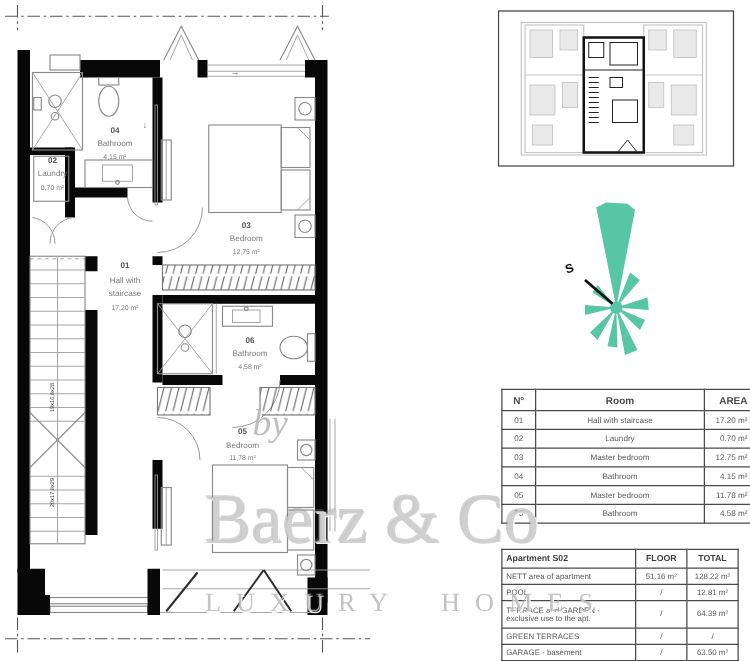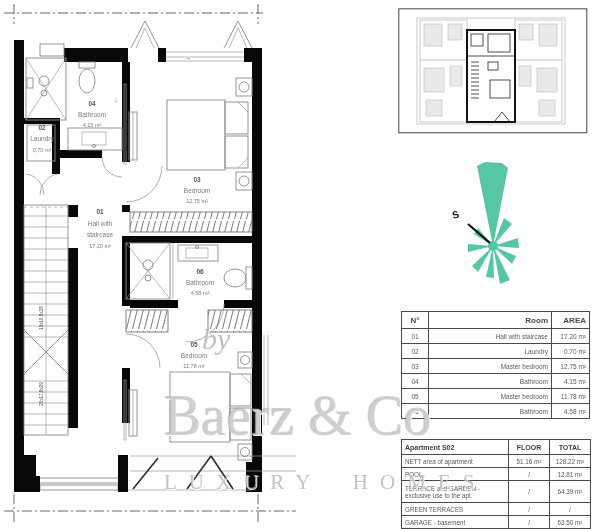--- a/index.html
+++ b/index.html
@@ -31,21 +31,21 @@
   .compass { position:absolute; left:440px; top:150px; }
   .wedge { fill:var(--compass-color,#57C6A4); }
   .compass-s { font:bold 10px "Liberation Sans",sans-serif; fill:#111; }
   
   table { border-collapse:collapse; table-layout:fixed; background:#fff; }
   .room-table { position:absolute; left:401px; top:311px; width:184px; }
   .room-table th, .room-table td { border:1px solid #4a4a4a; color:#5a5a5a; padding:0 3px; overflow:hidden; white-space:nowrap; }
   .room-table th { font-size:8px; font-weight:bold; height:17px; color:#4a4a4a; }
   .room-table td { font-size:6.5px; height:15px; }
   .room-table .c-no   { width:27px; text-align:center; }
-  .room-table .c-room { width:123px; text-align:right; }
+  .room-table .c-room { width:135px; text-align:center; }
   .room-table .c-area { width:38px; text-align:right; }
   .sum-table { position:absolute; left:401px; top:439px; width:189px; }
   .sum-table th, .sum-table td { border:1px solid #4a4a4a; color:#5a5a5a; padding:0 3px; overflow:hidden; }
   .sum-table th { font-size:7px; font-weight:bold; height:15px; color:#3f3f3f; }
   .sum-table td { font-size:6.3px; height:13px; }
   .sum-table .c-label { width:107px; text-align:left; }
   .sum-table .c-floor { width:41px; text-align:center; }
   .sum-table .c-total { width:41px; text-align:center; }
   .sum-table .th-label { text-align:left; }
   

